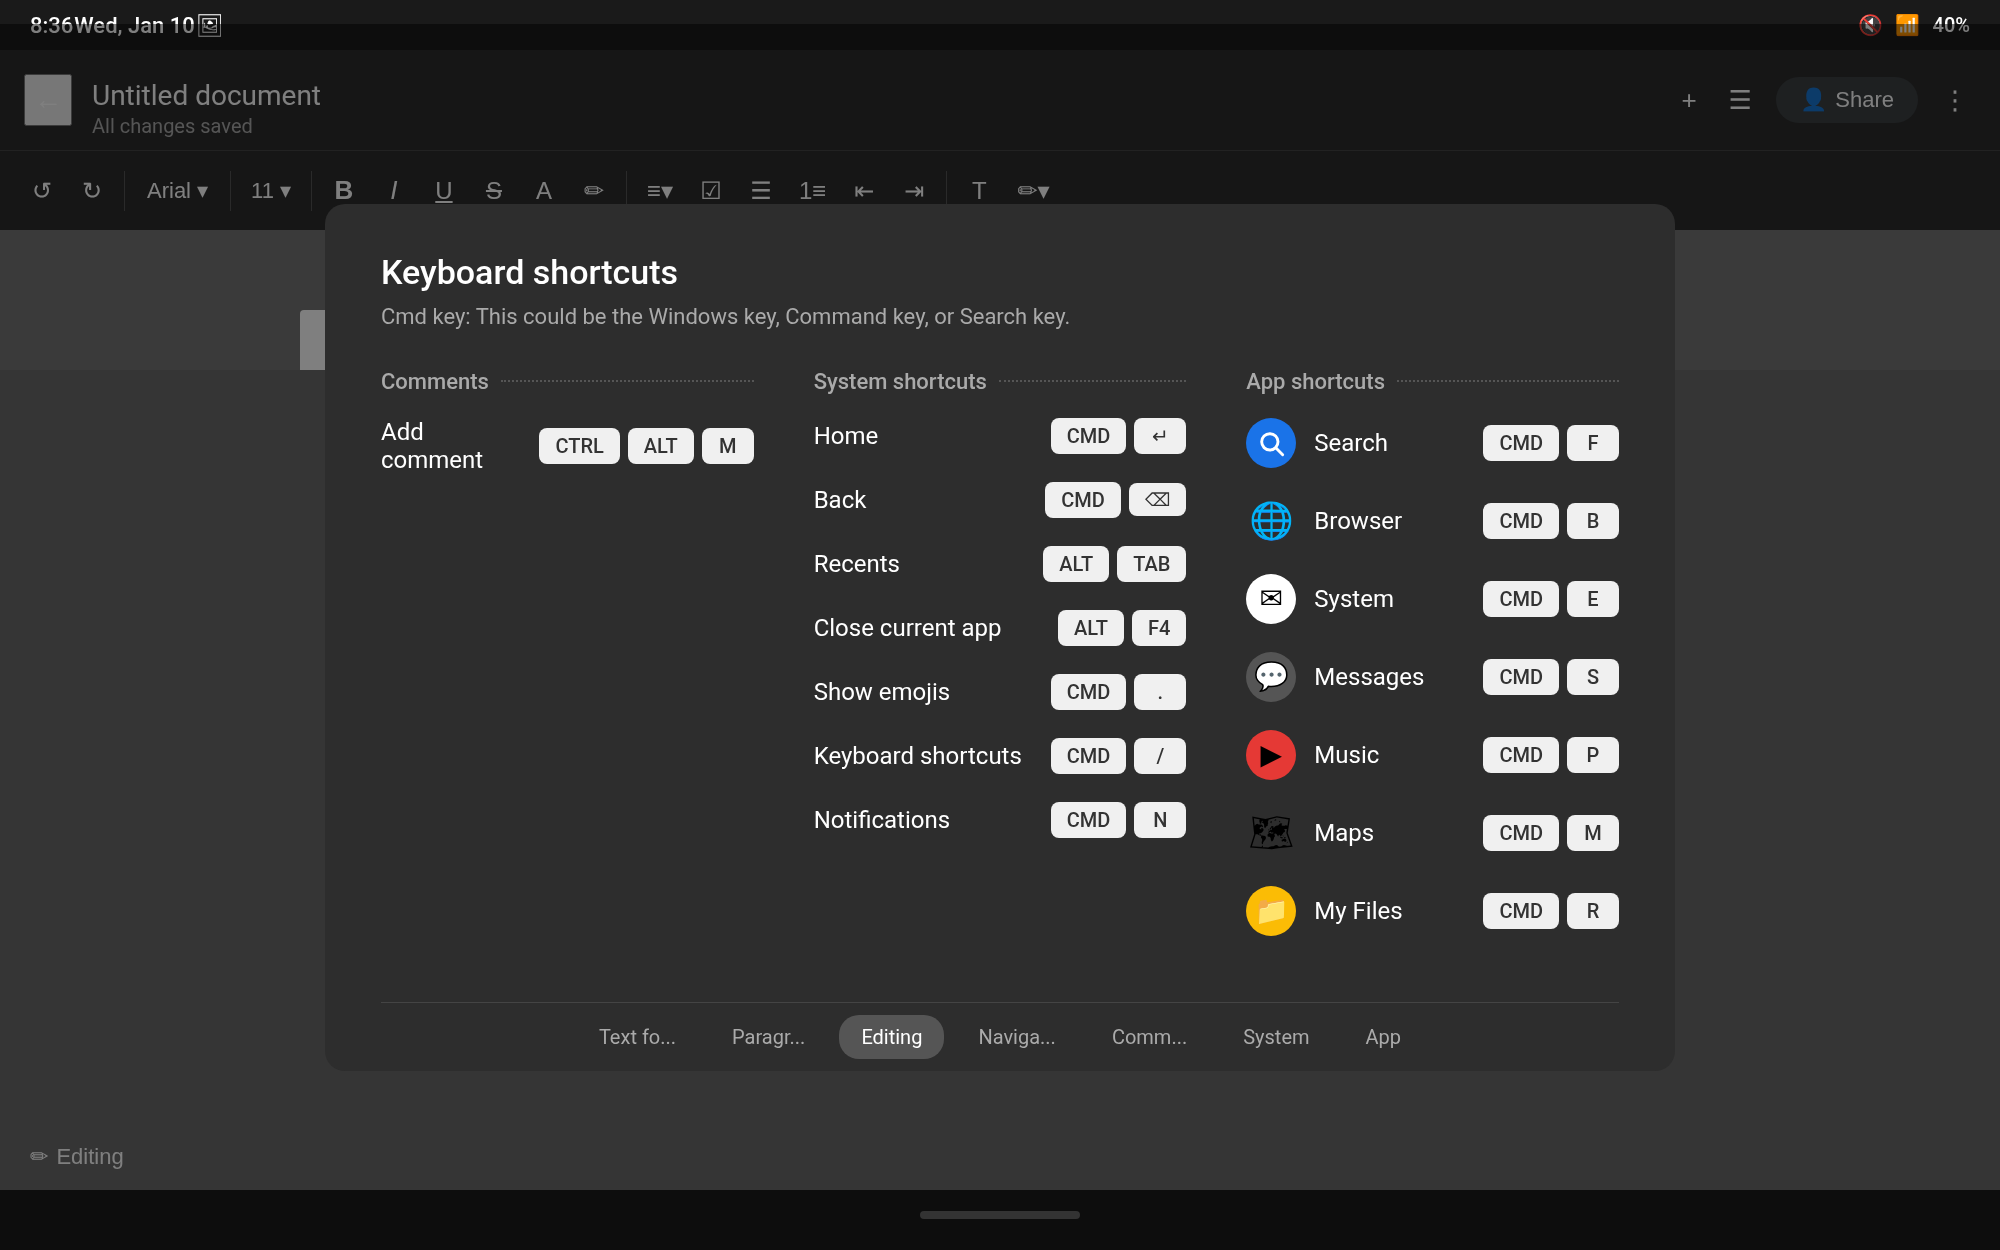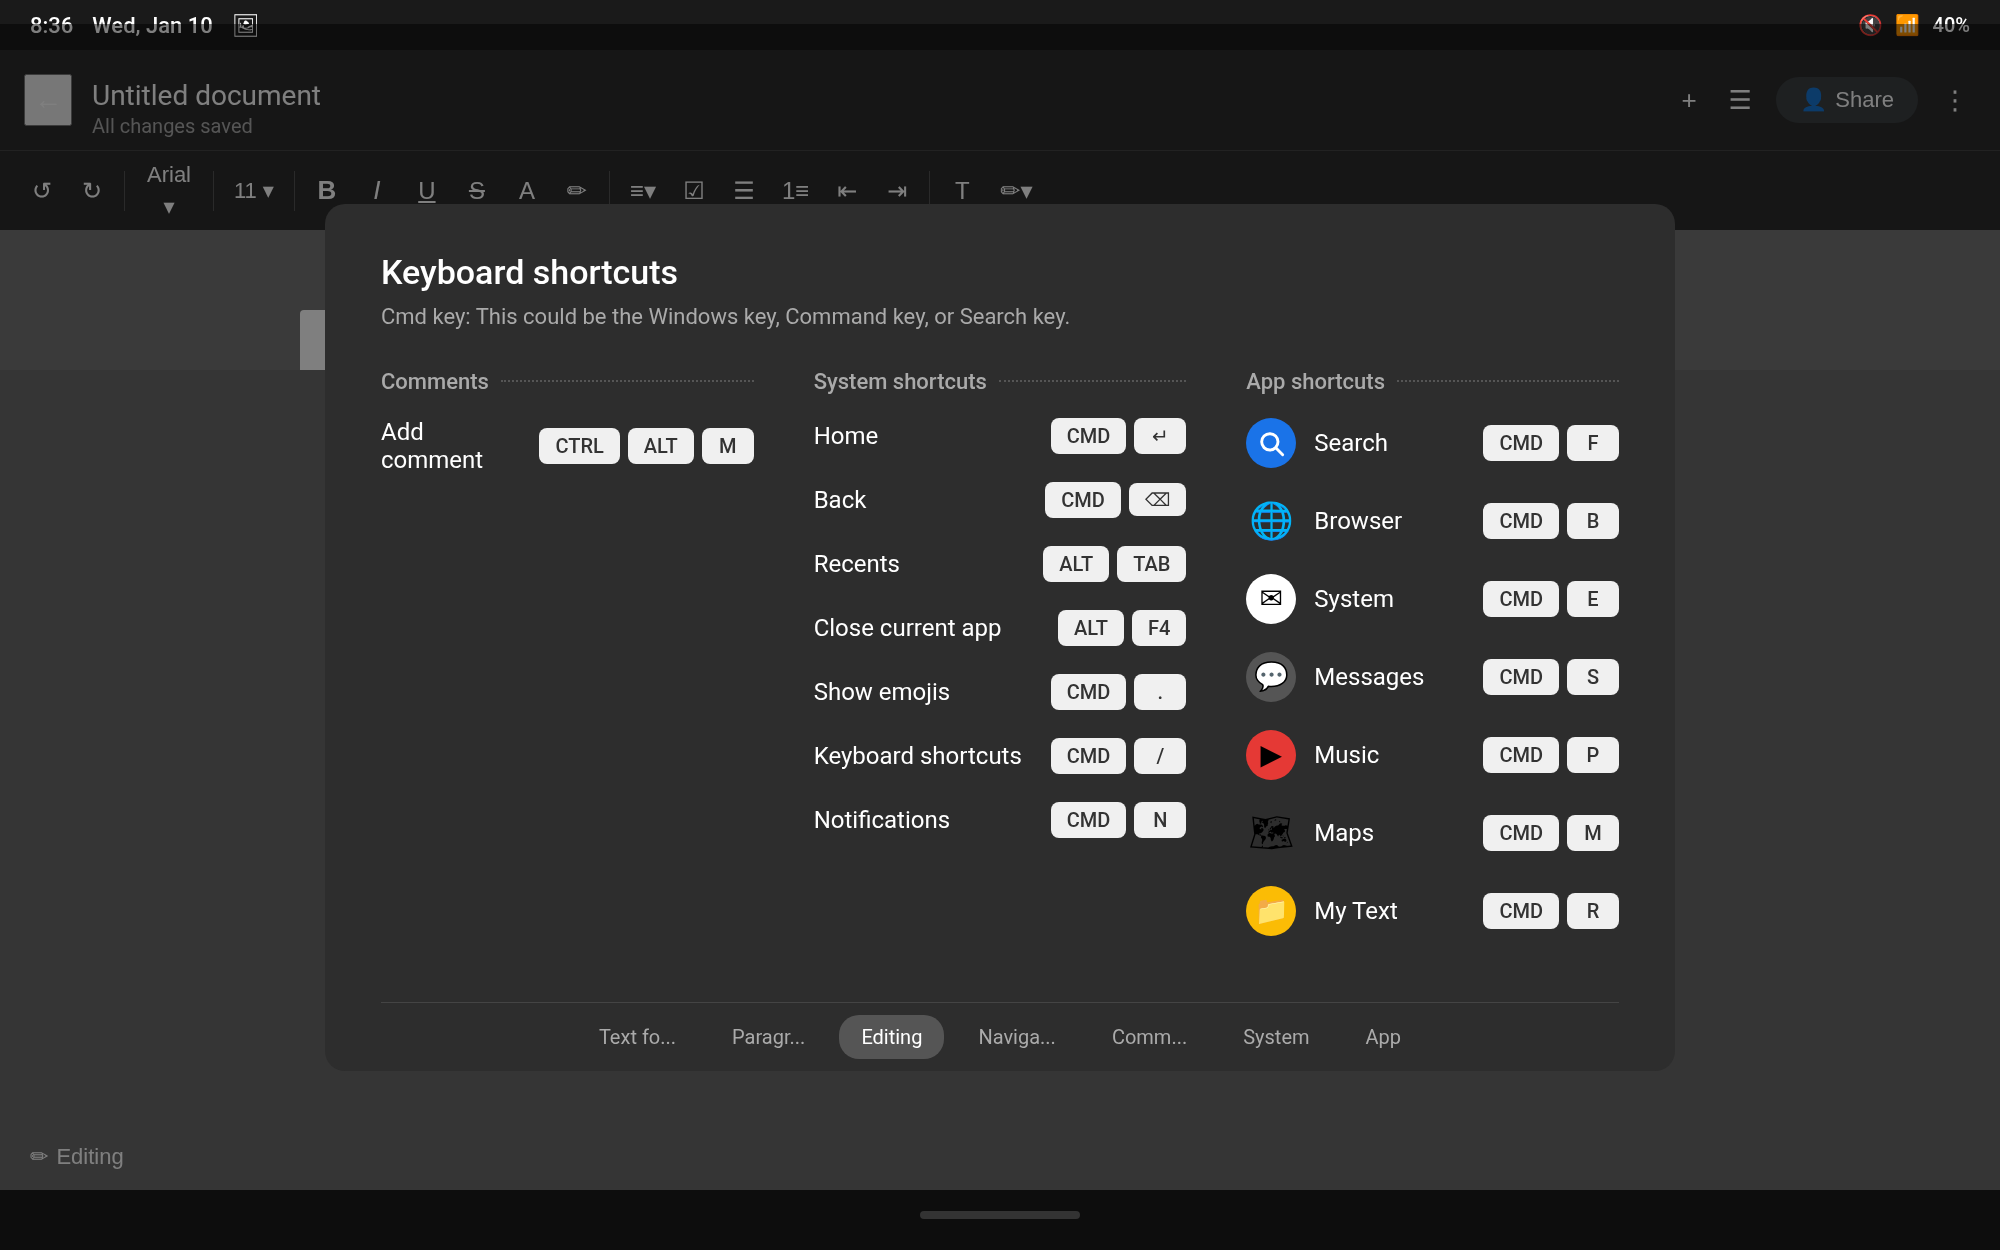--- a/index.html
+++ b/index.html
@@ -17,21 +17,21 @@
       background: #1a1a1a;
       height: 50px;
       display: flex;
       align-items: center;
       justify-content: space-between;
       padding: 0 30px;
       color: white;
       font-size: 22px;
       font-weight: 500;
     }
-    .status-left { display: flex; align-items: flex-start; gap: 19px; }
+    .status-left { display: flex; align-items: flex-start; gap: 1px; }
     .status-right { display: flex; align-items: center; gap: 12px; font-size: 20px; }
 
     
     .top-bar {
       background: #2d2d2d;
       height: 100px;
       display: flex;
       align-items: center;
       padding: 0 24px;
       gap: 20px;
@@ -97,21 +97,20 @@
     .font-family {
       color: white;
       background: none;
       border: none;
       font-size: 22px;
       cursor: pointer;
       padding: 8px 12px;
       display: flex;
       align-items: center;
       gap: 6px;
-      flex-direction: column;
     }
     .font-size {
       color: white;
       background: none;
       border: none;
       font-size: 22px;
       cursor: pointer;
       padding: 8px 10px;
       display: flex;
       align-items: center;
@@ -545,21 +544,21 @@
           </div>
           <div class="shortcut-keys">
             <span class="key-badge">CMD</span>
             <span class="key-badge">M</span>
           </div>
         </div>
 
         <div class="app-row">
           <div class="app-info">
             <div class="app-icon icon-files" style="font-size:28px">📁</div>
-            <span class="app-name">My Text</span>
+            <span class="app-name">My Files</span>
           </div>
           <div class="shortcut-keys">
             <span class="key-badge">CMD</span>
             <span class="key-badge">R</span>
           </div>
         </div>
       </div>
     </div>
 
     <div class="bottom-tabs">

